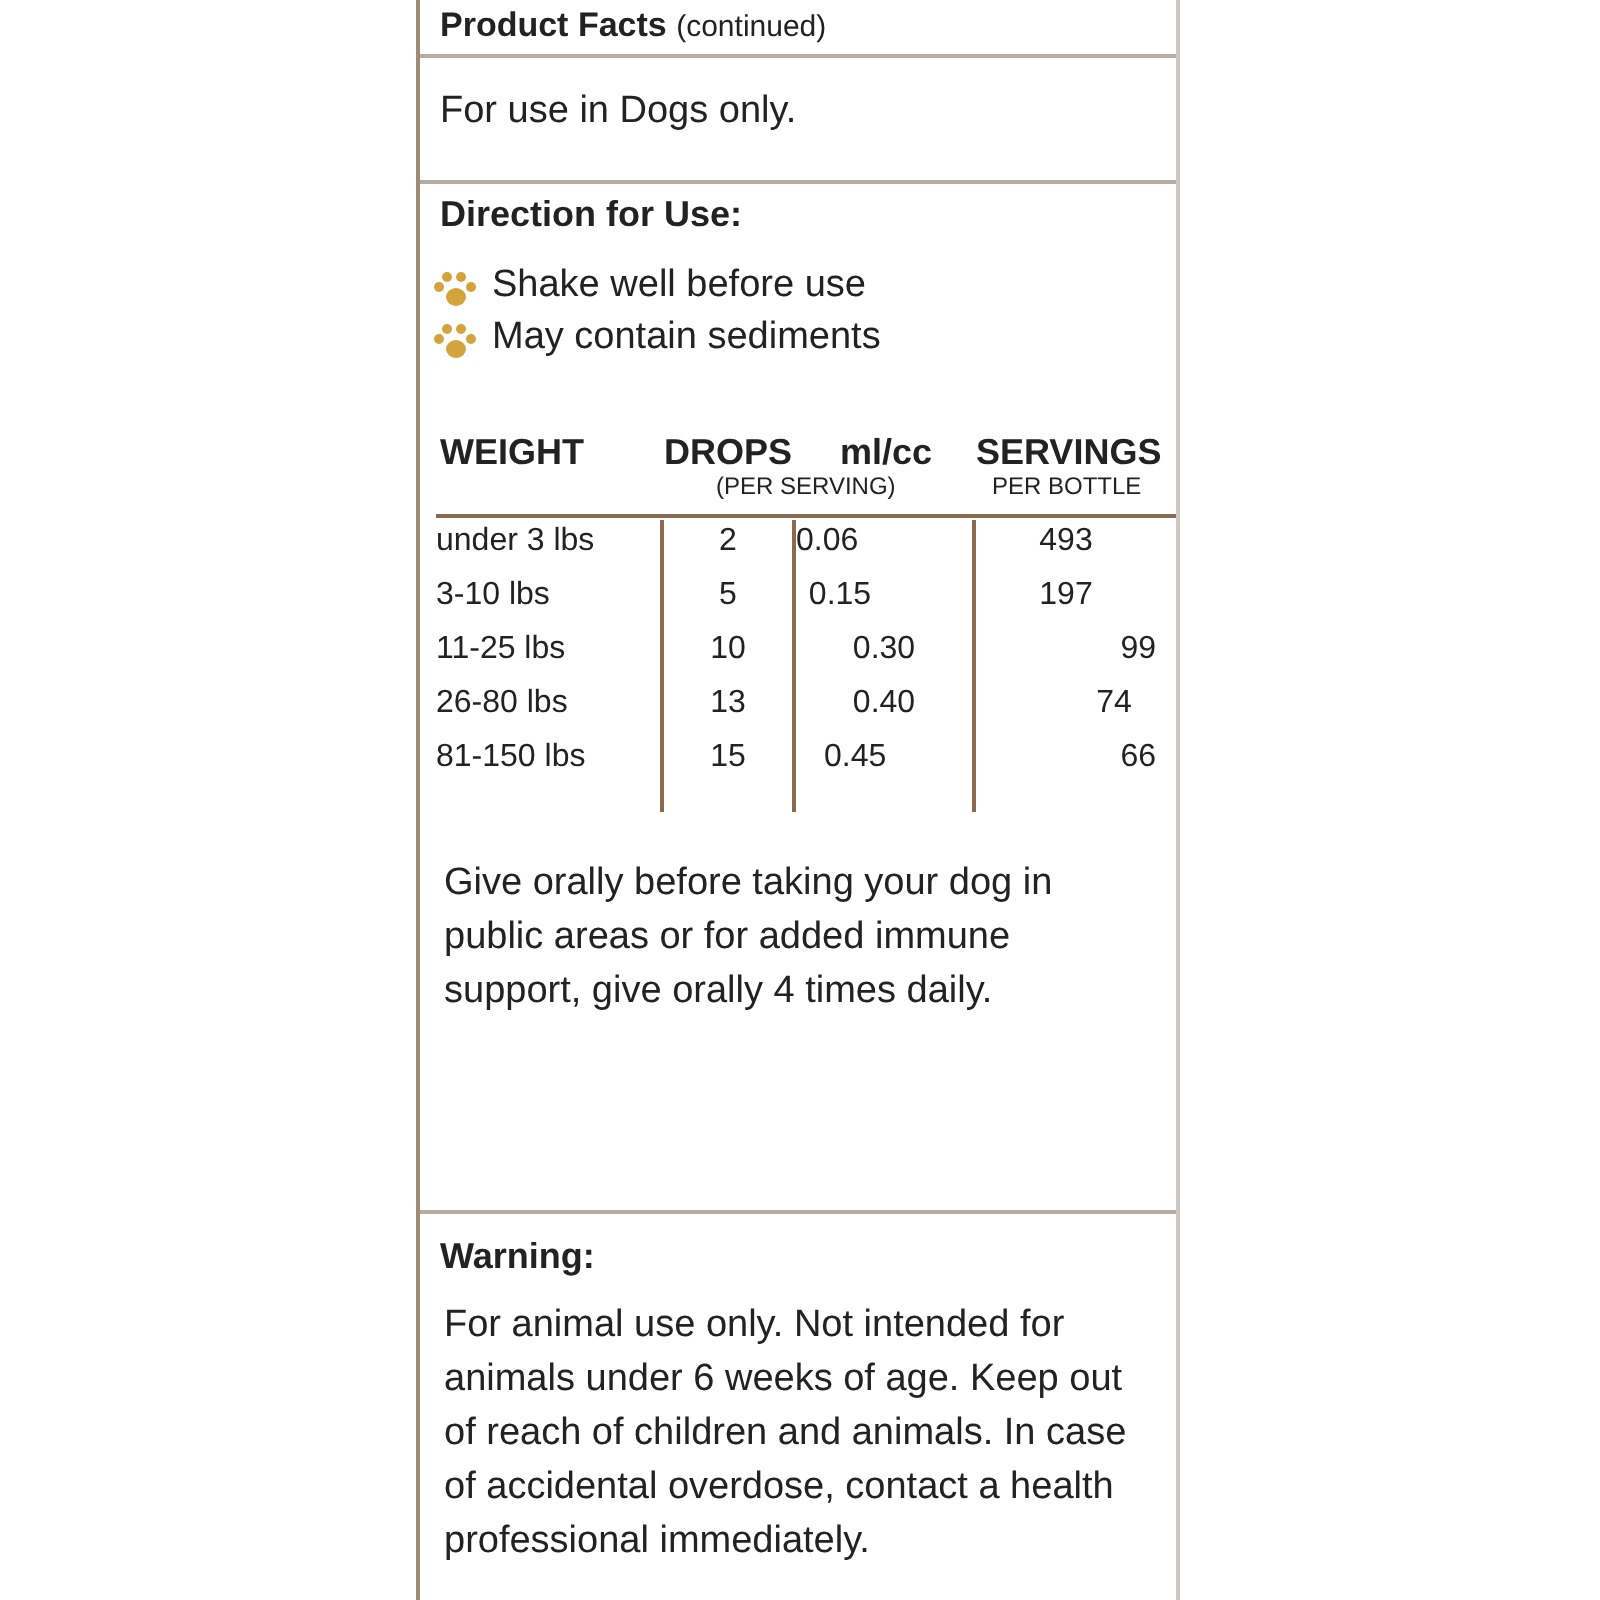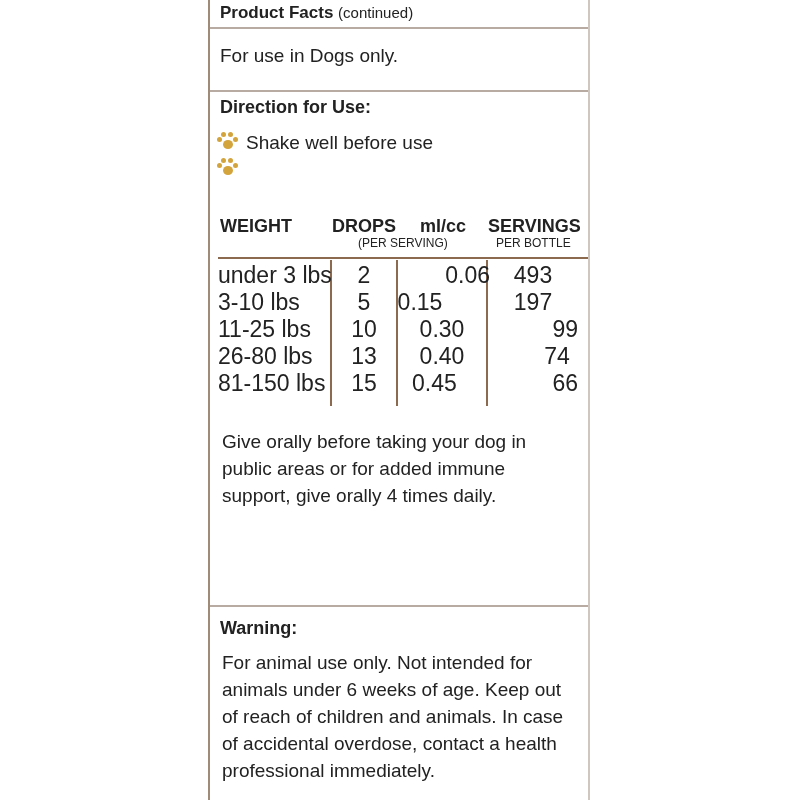--- a/index.html
+++ b/index.html
@@ -6,28 +6,28 @@
   body { width:800px; height:800px; position:relative; overflow:hidden;
          font-family:"Liberation Sans", "DejaVu Sans", sans-serif; color:#222; }
   .panel { position:absolute; left:208px; top:-2px; width:382px; height:804px;
            border-left:2px solid #a08a78; border-right:2px solid #cfc6bf; box-sizing:border-box; background:#fff; }
   .divider { position:absolute; left:0; right:0; height:2px; background:#b8aca2; }
   .title { position:absolute; left:10px; top:5px; font-size:17px; }
   .title b { font-weight:bold; }
   .title span { font-weight:normal; font-size:15px; }
   .dogs { position:absolute; left:10px; top:47px; font-size:19px; }
   .sec-head { position:absolute; left:10px; font-size:18px; font-weight:bold; }
-  .bullet { position:absolute; left:6px; font-size:19px; display:flex; align-items:flex-start; }
+  .bullet { position:absolute; left:6px; font-size:19px; display:flex; align-items:flex-end; }
   .paw { width:22px; height:18px; position:relative; margin-right:8px; }
   .paw i { position:absolute; background:#d4a43c; border-radius:50%; }
   .tbl-head { position:absolute; font-size:18px; font-weight:bold; }
   .tbl-sub { position:absolute; font-size:12px; font-weight:normal; }
   .hline { position:absolute; left:8px; width:370px; height:2px; background:#8b6a4f; }
   .vline { position:absolute; width:2px; background:#8b6a4f; top:262px; height:146px; }
-  .cell { position:absolute; font-size:23px; }
+  .cell { position:absolute; font-size:16px; }
   .para { position:absolute; left:12px; font-size:19px; line-height:27px; width:360px; }
 </style>
 </head>
 <body>
 
 <div class="panel">
 
   <div class="title">
     <b>Product Facts</b>
     <span>(continued)</span>
@@ -50,39 +50,40 @@
     <span>Shake well before use</span>
   </div>
   <div class="bullet" style="top:160px;">
     <span class="paw">
       <i style="left:7px;top:8px;width:10px;height:9px;"></i>
       <i style="left:1px;top:5px;width:5px;height:5px;"></i>
       <i style="left:5px;top:0px;width:5px;height:5px;"></i>
       <i style="left:12px;top:0px;width:5px;height:5px;"></i>
       <i style="left:17px;top:5px;width:5px;height:5px;"></i>
     </span>
+    <span>May contain sediments</span>
   </div>
 
   <div>
     <div class="tbl-head" style="left:10px;top:218px;">WEIGHT</div>
     <div class="tbl-head" style="left:122px;top:218px;">DROPS</div>
     <div class="tbl-head" style="left:210px;top:218px;">ml/cc</div>
     <div class="tbl-sub" style="left:148px;top:238px;">(PER SERVING)</div>
     <div class="tbl-head" style="left:278px;top:218px;">SERVINGS</div>
     <div class="tbl-sub" style="left:286px;top:238px;">PER BOTTLE</div>
 
     <div class="hline" style="top:259px;"></div>
     <div class="vline" style="left:120px;"></div>
     <div class="vline" style="left:186px;"></div>
     <div class="vline" style="left:276px;"></div>
 
     <div>
       <div class="cell" style="left:8px;top:264px;">under 3 lbs</div>
       <div class="cell" style="left:122px;width:64px;text-align:center;top:264px;">2</div>
-      <div class="cell" style="left:188px;width:92px;text-align:right;top:264px;">0.06</div>
+      <div class="cell" style="left:188px;width:92px;text-align:left;top:264px;">0.06</div>
       <div class="cell" style="left:278px;width:90px;text-align:center;top:264px;">493</div>
     </div>
     <div>
       <div class="cell" style="left:8px;top:291px;">3-10 lbs</div>
       <div class="cell" style="left:122px;width:64px;text-align:center;top:291px;">5</div>
       <div class="cell" style="left:176px;width:68px;text-align:center;top:291px;">0.15</div>
       <div class="cell" style="left:278px;width:90px;text-align:center;top:291px;">197</div>
     </div>
     <div>
       <div class="cell" style="left:8px;top:318px;">11-25 lbs</div>

